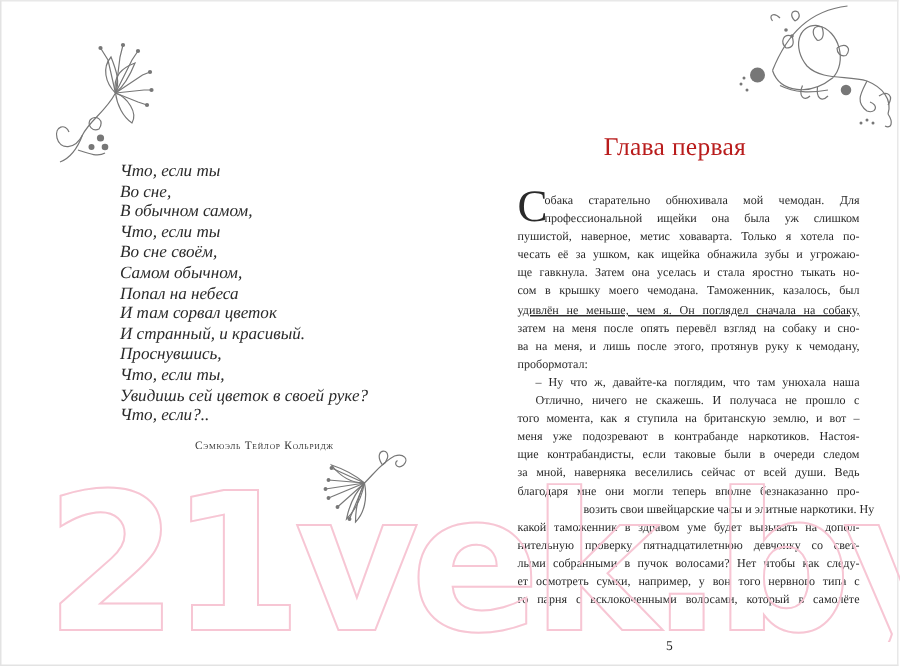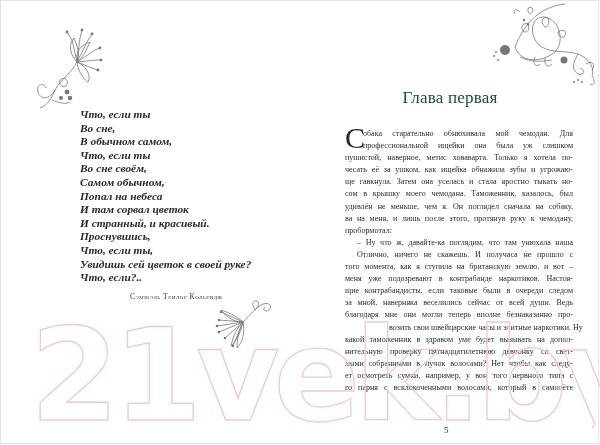--- a/index.html
+++ b/index.html
@@ -1,23 +1,23 @@
 <!DOCTYPE html>
 <html><head>
 <meta charset="utf-8">
 <style>
   html, body { margin: 0; padding: 0; }
   body { width: 600px; height: 445px; background: #ffffff; position: relative; overflow: hidden; font-family: "DejaVu Serif", serif; }
   .frame { position: absolute; left: 0; top: 0; width: 599px; height: 444px; border-left: 1px solid #e3e3e3; border-top: 1px solid #e8e8e8; border-bottom: 1px solid #e3e3e3; border-right: 1px solid #e8e8e8; box-sizing: border-box; }
   .page-left { position: absolute; left: 0; top: 0; width: 300px; height: 445px; }
   .page-right { position: absolute; left: 300px; top: 0; width: 300px; height: 445px; }
-  .poem { position: absolute; left: 80px; top: 108px; font-family: "Liberation Serif", serif; font-style: italic; font-size: 11.4px; line-height: 13.6px; color: #2a2a2a; font-weight: bold; }
+  .poem { position: absolute; left: 80px; top: 108px; font-family: "Liberation Serif", serif; font-style: italic; font-size: 11.4px; line-height: 13.6px; color: #2a2a2a; }
   .poem div { white-space: nowrap; }
   .author { position: absolute; left: 130px; top: 292px; font-family: "Liberation Serif", serif; font-size: 7.6px; letter-spacing: 0.5px; color: #333; font-variant: small-caps; white-space: nowrap; }
-  .chapter-title { position: absolute; left: 0; width: 300px; top: 88px; text-align: center; font-family: "Liberation Serif", serif; font-size: 17px; color: #14532d; letter-spacing: 0.2px; }
+  .chapter-title { position: absolute; left: 0; width: 300px; top: 88px; text-align: center; font-family: "Liberation Serif", serif; font-size: 17px; color: #b91c1c; letter-spacing: 0.2px; }
   .body-text { position: absolute; left: 345px; top: 128px; width: 228px; font-family: "Liberation Serif", serif; font-size: 8.05px; line-height: 12.1px; color: #2a2a2a; text-align: justify; }
   .body-text .line { white-space: nowrap; text-align-last: justify; display: block; height: 12.1px; overflow: visible; }
   .body-text .line.last { text-align-last: left; }
   .drop-cap { position: absolute; left: 345px; top: 124px; font-family: "Liberation Serif", serif; font-size: 30px; line-height: 28px; color: #2a2a2a; }
   .page-number { position: absolute; left: 444px; top: 425px; font-family: "Liberation Serif", serif; font-size: 9px; color: #2a2a2a; }
   .watermark { position: absolute; left: 30px; top: 318px; width: 580px; height: 110px; pointer-events: none; }
   .ornament { position: absolute; pointer-events: none; }
 </style>
 </head>
 <body>
@@ -133,21 +133,22 @@
 
 <div class="drop-cap">С</div>
 
 <div class="body-text" id="body-text">
     <span class="line" style="padding-left: 18px;">обака старательно обнюхивала мой чемодан. Для</span>
     <span class="line" style="padding-left: 18px;">профессиональной ищейки она была уж слишком</span>
     <span class="line" style="padding-left: 0px;">пушистой, наверное, метис ховаварта. Только я хотела по-</span>
     <span class="line" style="padding-left: 0px;">чесать её за ушком, как ищейка обнажила зубы и угрожаю-</span>
     <span class="line" style="padding-left: 0px;">ще гавкнула. Затем она уселась и стала яростно тыкать но-</span>
     <span class="line" style="padding-left: 0px;">сом в крышку моего чемодана. Таможенник, казалось, был</span>
-    <span class="line" style="padding-left: 0px;">удивлён не меньше, чем я. Он поглядел сначала на собаку,</span>
+    <span class="line" style="padding-left: 0px; text-decoration: underline;">удивлён не меньше, чем я. Он поглядел сначала на собаку,</span>
+    <span class="line" style="padding-left: 0px;">затем на меня после опять перевёл взгляд на собаку и сно-</span>
     <span class="line" style="padding-left: 0px;">ва на меня, и лишь после этого, протянув руку к чемодану,</span>
     <span class="line last" style="padding-left: 0px;">пробормотал:</span>
     <span class="line" style="padding-left: 12px;">– Ну что ж, давайте-ка поглядим, что там унюхала наша</span>
     <span class="line" style="padding-left: 12px;">Отлично, ничего не скажешь. И получаса не прошло с</span>
     <span class="line" style="padding-left: 0px;">того момента, как я ступила на британскую землю, и вот –</span>
     <span class="line" style="padding-left: 0px;">меня уже подозревают в контрабанде наркотиков. Настоя-</span>
     <span class="line" style="padding-left: 0px;">щие контрабандисты, если таковые были в очереди следом</span>
     <span class="line" style="padding-left: 0px;">за мной, наверняка веселились сейчас от всей души. Ведь</span>
     <span class="line" style="padding-left: 0px;">благодаря мне они могли теперь вполне безнаказанно про-</span>
     <span class="line" style="padding-left: 0px; margin-left: 44px;">возить свои швейцарские часы и элитные наркотики. Ну</span>

